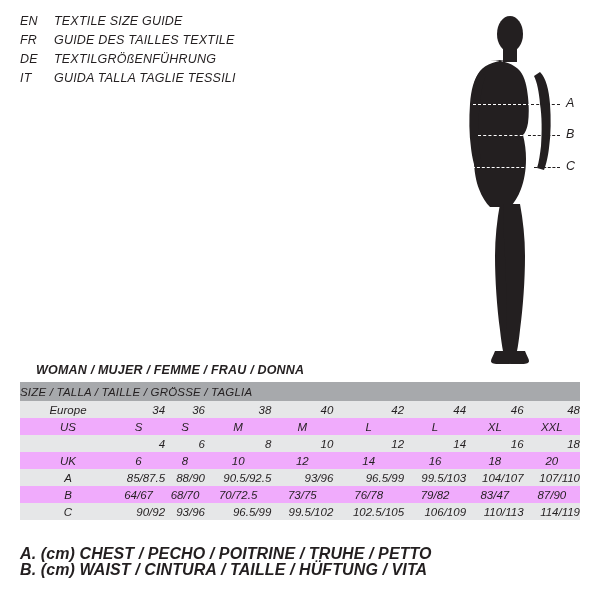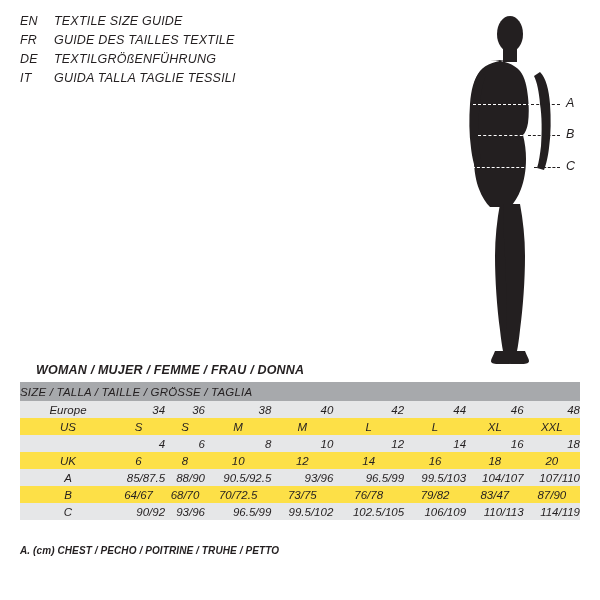--- a/index.html
+++ b/index.html
@@ -114,32 +114,32 @@
     text-align: left;
     font-size: 11.5px;
     height: 19px;
     letter-spacing: 0.2px;
   }
   tr.shade td {
     background: #e6e7e8;
     text-align: right;
   }
   tr.plain td {
-    background: #fde047;
+    background: #f0abfc;
   }
 
   
   .notes {
     position: absolute;
     top: 545px;
     left: 20px;
     width: 560px;
   }
   .note {
-    font-size: 10px;
+    font-size: 16px;
     font-weight: bold;
     height: 16px;
     letter-spacing: 0.1px;
   }
 </style>
 </head>
 <body>
 
 <div class="page">
 
@@ -304,15 +304,16 @@
           <td>106/109</td>
           <td>110/113</td>
           <td>114/119</td>
         </tr>
       </tbody>
     </table>
   </div>
 
   <div class="notes">
     <div class="note">A. (cm) CHEST / PECHO / POITRINE / TRUHE / PETTO</div>
+    <div class="note">B. (cm) WAIST / CINTURA / TAILLE / HÜFTUNG / VITA</div>
   </div>
 
 </div>
 
 </body></html>

